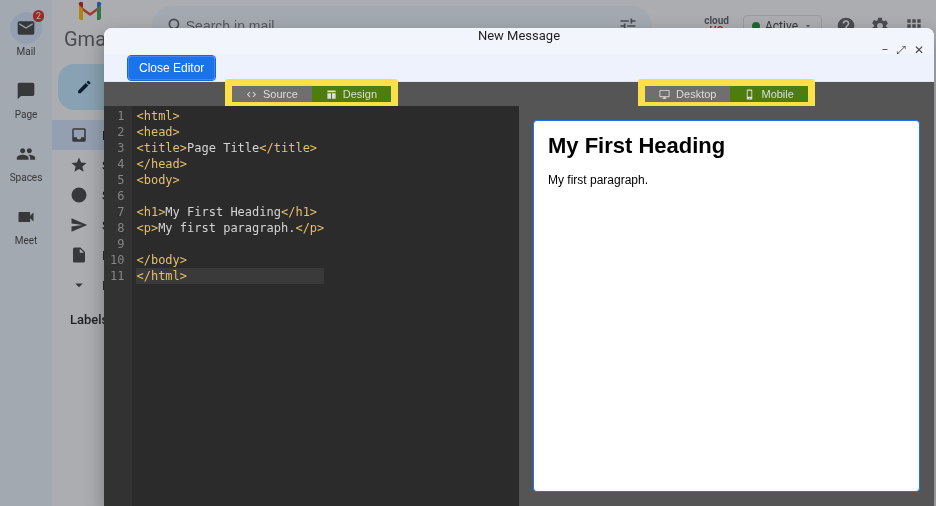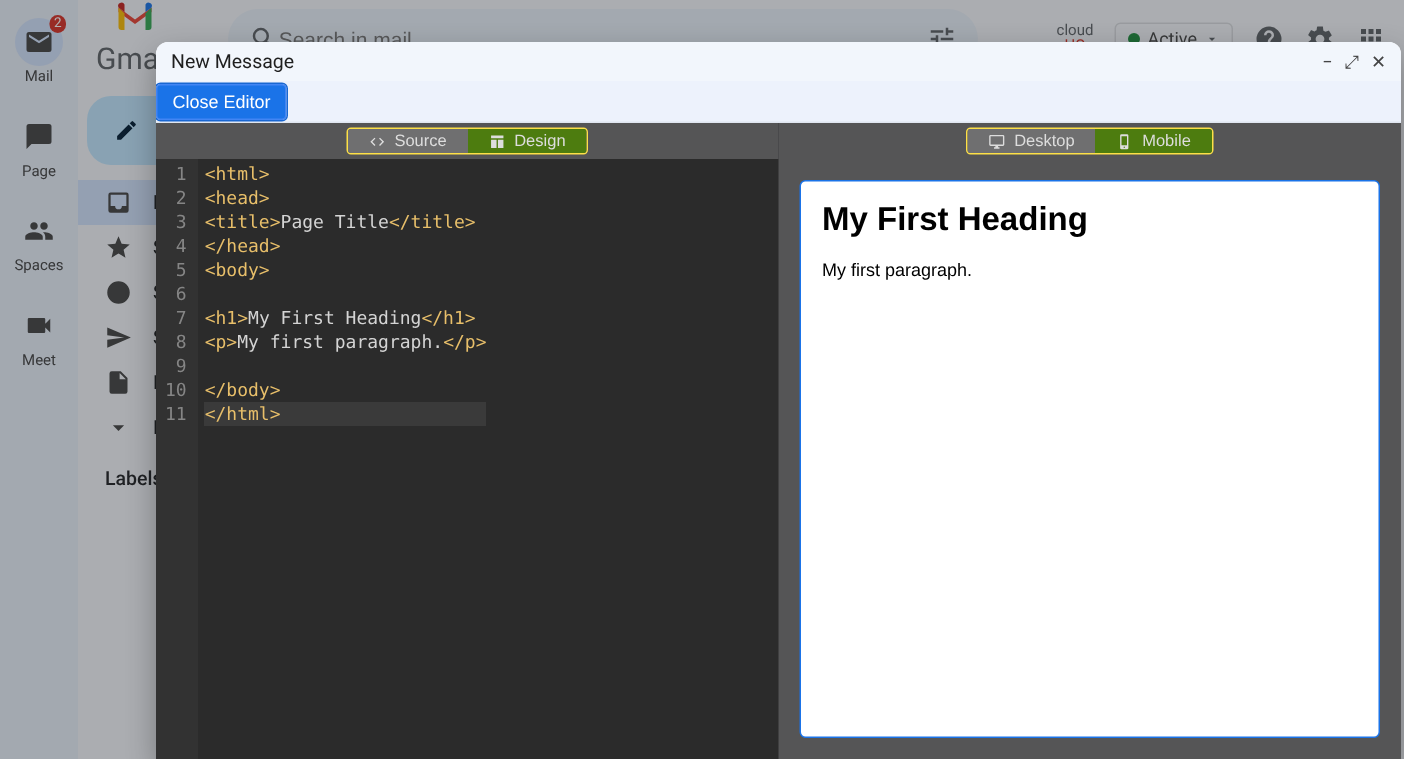--- a/index.html
+++ b/index.html
@@ -30,31 +30,31 @@
   .folder-item { display: flex; align-items: center; gap: 14px; padding: 4px 0 4px 18px; font-size: 13px; color: #202124; border-radius: 0 16px 16px 0; height: 30px;}
   .folder-item.sel { background: #d3e3fd; font-weight: 600; }
   .folder-item svg { width: 18px; height: 18px; fill: #444; }
   .labels-hdr { padding: 12px 0 0 18px; font-size: 13px; font-weight: 500; color: #202124; }
   
   
   .dim { position: absolute; inset: 0; background: rgba(32,33,36,0.35); }
   
   
   .compose-modal { position: absolute; left: 104px; top: 28px; right: 2px; bottom: 0; background: #fff; border-radius: 8px 8px 0 0; box-shadow: 0 8px 20px rgba(0,0,0,0.3); display: flex; flex-direction: column; overflow: hidden; }
-  .modal-title { height: 26px; background: #f2f6fc; display: flex; align-items: center; padding: 0 10px; font-size: 13px; color: #1f1f1f; }
+  .modal-title { height: 26px; background: #f2f6fc; display: flex; align-items: center; padding: 0 10px; font-size: 13px; color: #1f1f1f; flex-direction: column; }
   .modal-title-ctrls { margin-left: auto; display: flex; gap: 8px; color: #444; font-size: 12px; }
   .modal-title-ctrls span { cursor: pointer; }
   
-  .modal-toolbar { height: 28px; background: #edf2fc; display: flex; align-items: center; padding: 0 0; border-bottom: 1px solid #e0e6f0;}
+  .modal-toolbar { height: 28px; background: #edf2fc; display: flex; align-items: center; padding: 0 24px; border-bottom: 1px solid #e0e6f0;}
   .close-editor-btn { background: #1a73e8; color: #fff; border: 1px solid #4285f4; outline:1px solid #1967d2; border-radius: 3px; padding: 4px 10px; font-size: 12px; cursor: pointer; }
   
   .editor-area { flex: 1; display: flex; background: #2b2b2b; }
   .editor-half { flex: 1; display: flex; flex-direction: column; min-width: 0; }
   .editor-tabs { background: #555556; height: 24px; display: flex; align-items: center; justify-content: center; }
-  .tab-group { display: flex; border: 1px solid #fde047; border-radius: 3px; overflow: hidden; }
+  .tab-group { display: flex; border: 7px solid #fde047; border-radius: 3px; overflow: hidden; }
   .tab-btn { background: #4d7c0f; color: #ddd; font-size: 11px; padding: 2px 14px; display: flex; align-items: center; gap: 6px; border: none; cursor: pointer; }
   .tab-btn.active { background: #6f6f70; }
   .tab-btn svg { width: 11px; height: 11px; fill: #ddd; }
   
   .code-pane { flex: 1; background: #2b2b2b; display: flex; font-family: 'Menlo', 'Consolas', monospace; font-size: 12px; line-height: 16px; overflow: hidden; }
   .gutter { background: #323232; color: #858585; text-align: right; padding: 2px 8px 0 6px; user-select: none; }
   .gutter div { height: 16px; }
   .code-lines { padding: 2px 0 15px 4px; color: #d4d4d4; }
   .code-lines div { height: 16px; white-space: pre; }
   .t-tag { color: #e8bf6a; }
@@ -121,21 +121,21 @@
       <div class="search-bar">
         <svg class="hdr-icon" viewBox="0 0 24 24">
             <path d="M15.5 14h-.79l-.28-.27A6.471 6.471 0 0016 9.5 6.5 6.5 0 109.5 16c1.61 0 3.09-.59 4.23-1.57l.27.28v.79l5 5L20.49 19l-5-5zm-6 0C7.01 14 5 11.99 5 9.5S7.01 5 9.5 5 14 7.01 14 9.5 11.99 14 9.5 14z"></path>
           </svg>
         <input placeholder="Search in mail" style="">
         <svg class="hdr-icon" viewBox="0 0 24 24" style="margin-left:auto">
             <path d="M3 17v2h6v-2H3zM3 5v2h10V5H3zm10 16v-2h8v-2h-8v-2h-2v6h2zM7 9v2H3v2h4v2h2V9H7zm14 4v-2H11v2h10zm-6-4h2V7h4V5h-4V3h-2v6z"></path>
           </svg>
       </div>
       <div class="header-right">
-        <div style="font-size:10px; color:#d93025; font-weight:400; text-align:center; line-height:10px;"><span style="display:block;color:#5f6368">cloud</span><span>HQ</span></div>
+        <div style="font-size:10px; color:#d93025; font-weight:700; text-align:center; line-height:10px;"><span style="display:block;color:#5f6368">cloud</span><span>HQ</span></div>
         <div class="active-chip">
           <span class="green-dot"></span>
           <span>Active</span>
           <svg width="10" height="10" viewBox="0 0 24 24" fill="#5f6368">
               <path d="M7 10l5 5 5-5z"></path>
             </svg>
         </div>
         <svg class="hdr-icon" viewBox="0 0 24 24">
             <path d="M12 2a10 10 0 100 20 10 10 0 000-20zm1 17h-2v-2h2v2zm2.07-7.75l-.9.92C13.45 12.9 13 13.5 13 15h-2v-.5c0-1.1.45-2.1 1.17-2.83l1.24-1.26A2 2 0 0012 7a2 2 0 00-2 2H8a4 4 0 118 0c0 .88-.36 1.68-.93 2.25z"></path>
           </svg>

